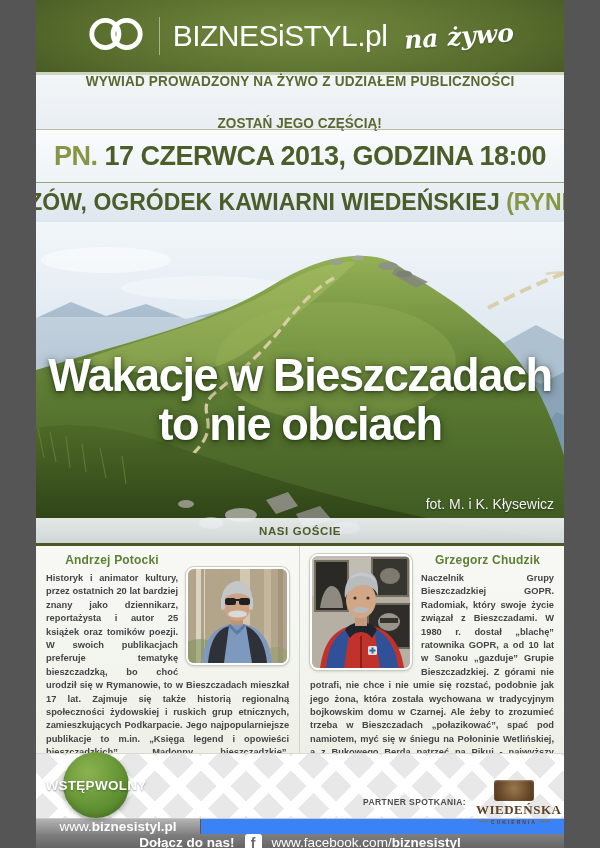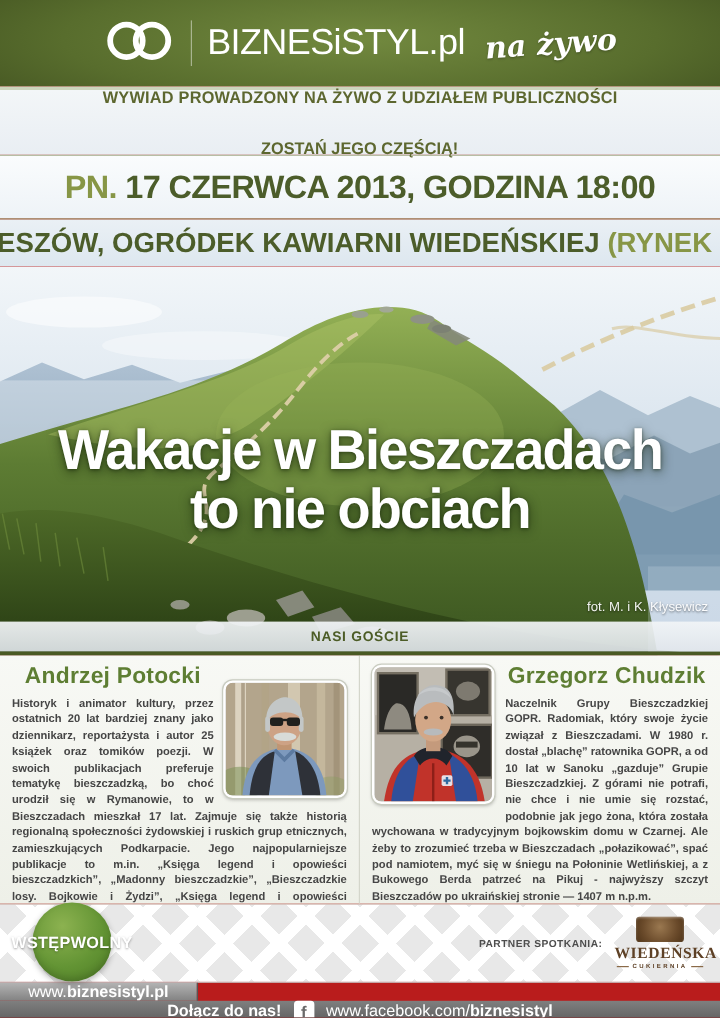--- a/index.html
+++ b/index.html
@@ -1,16 +1,16 @@
 <!DOCTYPE html>
 <html><head>
 <meta charset="utf-8">
 <style>
   html,body{margin:0;padding:0;background:#555;}
-  .poster{width:600px;height:848px;position:relative;margin:0 auto;background:#b91c1c;overflow:hidden;
+  .poster{width:528px;height:848px;position:relative;margin:0 auto;background:#3b82f6;overflow:hidden;
           font-family:"Liberation Sans",sans-serif;}
   
   .hdr{height:75px;box-sizing:border-box;display:flex;align-items:center;justify-content:center;gap:13px;
        background:radial-gradient(ellipse 75% 130% at 50% 45%, #72893f 0%, #586d2d 55%, #3c4b1d 100%);
        border-bottom:3px solid #ccd5bd;}
   .hdr-sep{width:1px;height:38px;background:rgba(255,255,255,.45);}
   .brand{color:#fff;font-size:30px;letter-spacing:-.5px;}
   .live{color:#fff;font-family:"DejaVu Serif",serif;font-style:italic;font-weight:700;font-size:25px;
         transform:rotate(-4deg);margin-left:4px;text-shadow:0 1px 2px rgba(0,0,0,.25);}
   
@@ -29,52 +29,52 @@
   .venueband{height:39px;white-space:pre;background:linear-gradient(180deg,#eaf0f5,#dde7ef);
              display:flex;align-items:center;justify-content:center;
              font-weight:700;font-size:23px;color:#4c5d2a;}
   .venueband .note{color:#879646;}
   
   .hero{height:324px;position:relative;}
   .hero svg.scene{position:absolute;inset:0;display:block;}
   .hero-title{position:absolute;left:0;right:0;top:128px;text-align:center;color:#fff;font-weight:700;
               font-size:47px;line-height:49px;letter-spacing:-1.5px;transform:scaleX(.96);
               text-shadow:0 2px 10px rgba(15,30,5,.6),0 1px 3px rgba(15,30,5,.5);}
-  .credit{position:absolute;right:10px;bottom:34px;color:#fff;font-size:11px;opacity:.92;
+  .credit{position:absolute;right:10px;bottom:34px;color:#fff;font-size:14px;opacity:.92;
           text-shadow:0 1px 2px rgba(0,0,0,.6);}
   .nasi{position:absolute;left:0;right:0;bottom:0;height:28px;box-sizing:border-box;
         border-bottom:3px solid #4a5a24;
         background:linear-gradient(180deg,rgba(242,245,247,.93),rgba(226,231,236,.9));
         display:flex;align-items:center;justify-content:center;
         font-weight:700;font-size:11.5px;color:#4c5c26;letter-spacing:.6px;}
   
   .guests{height:208px;display:flex;background:linear-gradient(180deg,#f8f9f5,#eef0e8);
           border-bottom:1px solid #d9dbd0;box-sizing:border-box;}
   .guest{width:300px;box-sizing:border-box;padding:7px 10px 0 10px;overflow:hidden;}
   .guest.gleft{border-right:1px solid #d4d6cb;}
-  .guest h3{margin:0;font-size:19px;color:#5e7e33;text-align:center;font-weight:700;letter-spacing:.2px;}
+  .guest h3{margin:0;font-size:12px;color:#5e7e33;text-align:center;font-weight:700;letter-spacing:.2px;}
   .guest p{margin:5px 0 0;font-size:9.3px;line-height:13.4px;color:#454545;font-weight:700;text-align:justify;}
   .gleft p{text-align-last:right;}
   .gphoto{border-radius:8px;border:2px solid #fff;overflow:hidden;background:#ccc;
           box-shadow:0 0 0 1px #c9ccc0,0 1px 3px rgba(0,0,0,.25);}
   .gphoto svg{display:block;}
   .gphoto.pr{float:right;width:99px;height:94px;margin:14px 0 4px 8px;}
   .gphoto.pl{float:left;width:98px;height:112px;margin:1px 9px 4px 0;}
   
   .bottom{height:64px;position:relative;
           background:repeating-linear-gradient(45deg,#e8e8e8 0 22px,#ffffff 22px 32px),
                      repeating-linear-gradient(135deg,#e8e8e8 0 22px,#ffffff 22px 32px);
           background-blend-mode:lighten;}
   .badge{position:absolute;left:27px;top:-2px;width:66px;height:66px;border-radius:50%;
          background:radial-gradient(circle at 38% 30%,#8cb250,#639434 55%,#4c7a24 100%);
          box-shadow:0 2px 5px rgba(0,0,0,.3),inset 0 -3px 6px rgba(0,0,0,.15);
          display:flex;flex-direction:row;align-items:center;justify-content:center;
          color:#fff;font-weight:700;font-size:13.5px;line-height:15px;letter-spacing:.3px;
          text-shadow:0 1px 2px rgba(0,0,0,.35);}
-  .partner{position:absolute;right:12px;top:0;height:100%;display:flex;align-items:center;gap:10px;}
+  .partner{position:absolute;right:12px;top:16px;height:100%;display:flex;align-items:center;gap:10px;}
   .plabel{font-size:8.5px;font-weight:700;color:#4d4d4d;letter-spacing:.4px;}
   .plogo{width:76px;text-align:center;}
   .plogo-img{width:40px;height:21px;margin:0 auto 1px;border-radius:3px;
              background:radial-gradient(circle at 50% 40%,#9a7850 0%,#6b4b2b 60%,#4e3318 100%);
              box-shadow:inset 0 1px 2px rgba(255,255,255,.35);}
   .plogo-name{font-family:"Liberation Serif",serif;font-weight:700;font-size:13px;color:#5e4126;letter-spacing:.5px;}
   .plogo-sub{font-size:5px;color:#5e4126;letter-spacing:2px;font-weight:700;
              display:flex;align-items:center;justify-content:center;gap:3px;margin-top:1px;}
   .plogo-sub::before,.plogo-sub::after{content:"";width:10px;height:1px;background:#8a6a48;}
   

